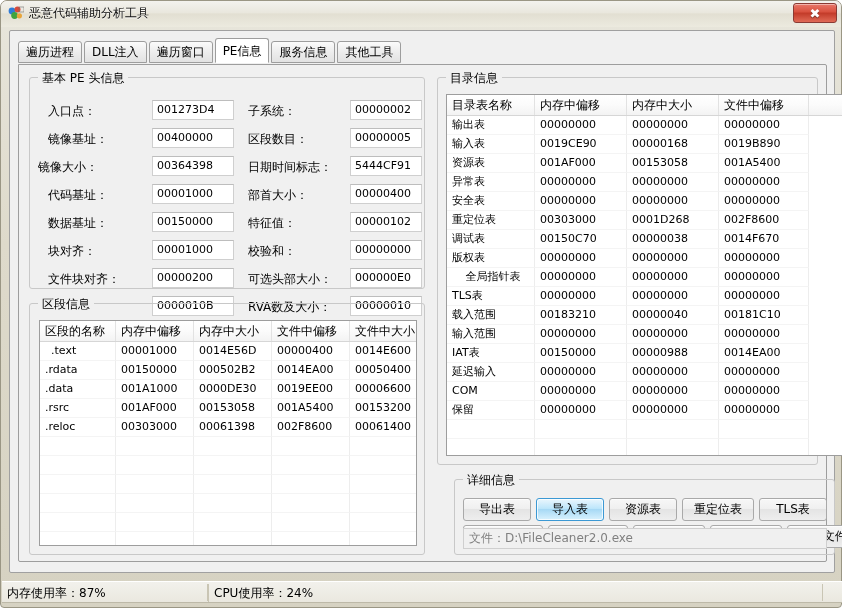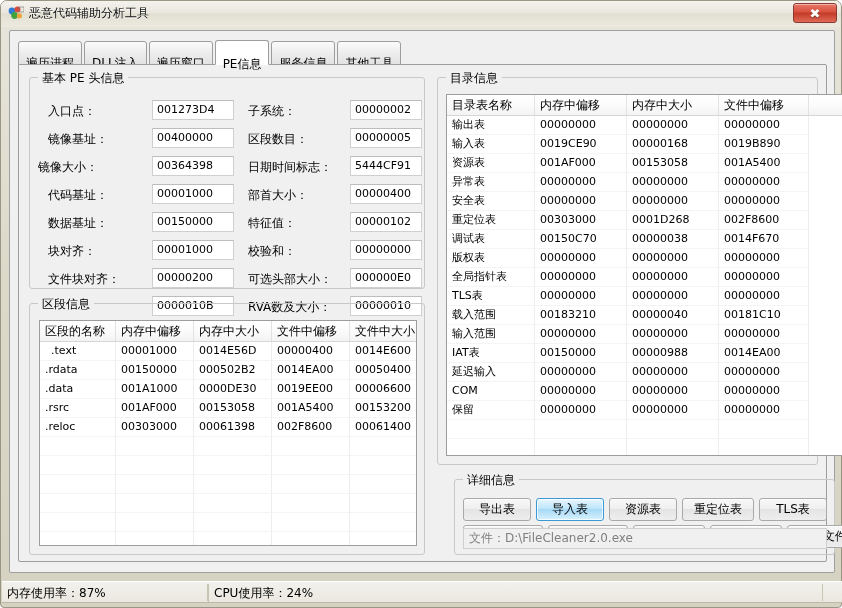--- a/index.html
+++ b/index.html
@@ -78,21 +78,21 @@
     position: absolute;
     left: 8px; top: 10px;
     height: 24px;
     white-space: nowrap;
   }
   .tab {
     position: relative;
     display: inline-block;
     height: 22px;
     margin-right: 2px;
-    padding: 11px 7px;
+    padding: 0 7px;
     line-height: 21px;
     font-size: 12px;
     color: #000;
     background: linear-gradient(to bottom, #fbfbfb 0%, #ededed 50%, #e2e2e2 100%);
     border: 1px solid #9d9d9d;
     border-radius: 3px 3px 0 0;
     vertical-align: bottom;
     cursor: pointer;
   }
   .tab.selected {
@@ -459,21 +459,21 @@
                 <div class="cell" style="width: 92px; flex: 0 0 92px;">00000038</div>
                 <div class="cell" style="width: 90px; flex: 0 0 90px;">0014F670</div>
               </div>
               <div class="grid-row">
                 <div class="cell" style="width: 88px; flex: 0 0 88px;">版权表</div>
                 <div class="cell" style="width: 92px; flex: 0 0 92px;">00000000</div>
                 <div class="cell" style="width: 92px; flex: 0 0 92px;">00000000</div>
                 <div class="cell" style="width: 90px; flex: 0 0 90px;">00000000</div>
               </div>
               <div class="grid-row">
-                <div class="cell" style="width: 88px; flex: 0 0 88px;">全局指针表</div>
+                <div class="cell" style="width: 88px; flex: 0 0 88px; text-align: center;">全局指针表</div>
                 <div class="cell" style="width: 92px; flex: 0 0 92px;">00000000</div>
                 <div class="cell" style="width: 92px; flex: 0 0 92px;">00000000</div>
                 <div class="cell" style="width: 90px; flex: 0 0 90px;">00000000</div>
               </div>
               <div class="grid-row">
                 <div class="cell" style="width: 88px; flex: 0 0 88px;">TLS表</div>
                 <div class="cell" style="width: 92px; flex: 0 0 92px;">00000000</div>
                 <div class="cell" style="width: 92px; flex: 0 0 92px;">00000000</div>
                 <div class="cell" style="width: 90px; flex: 0 0 90px;">00000000</div>
               </div>

